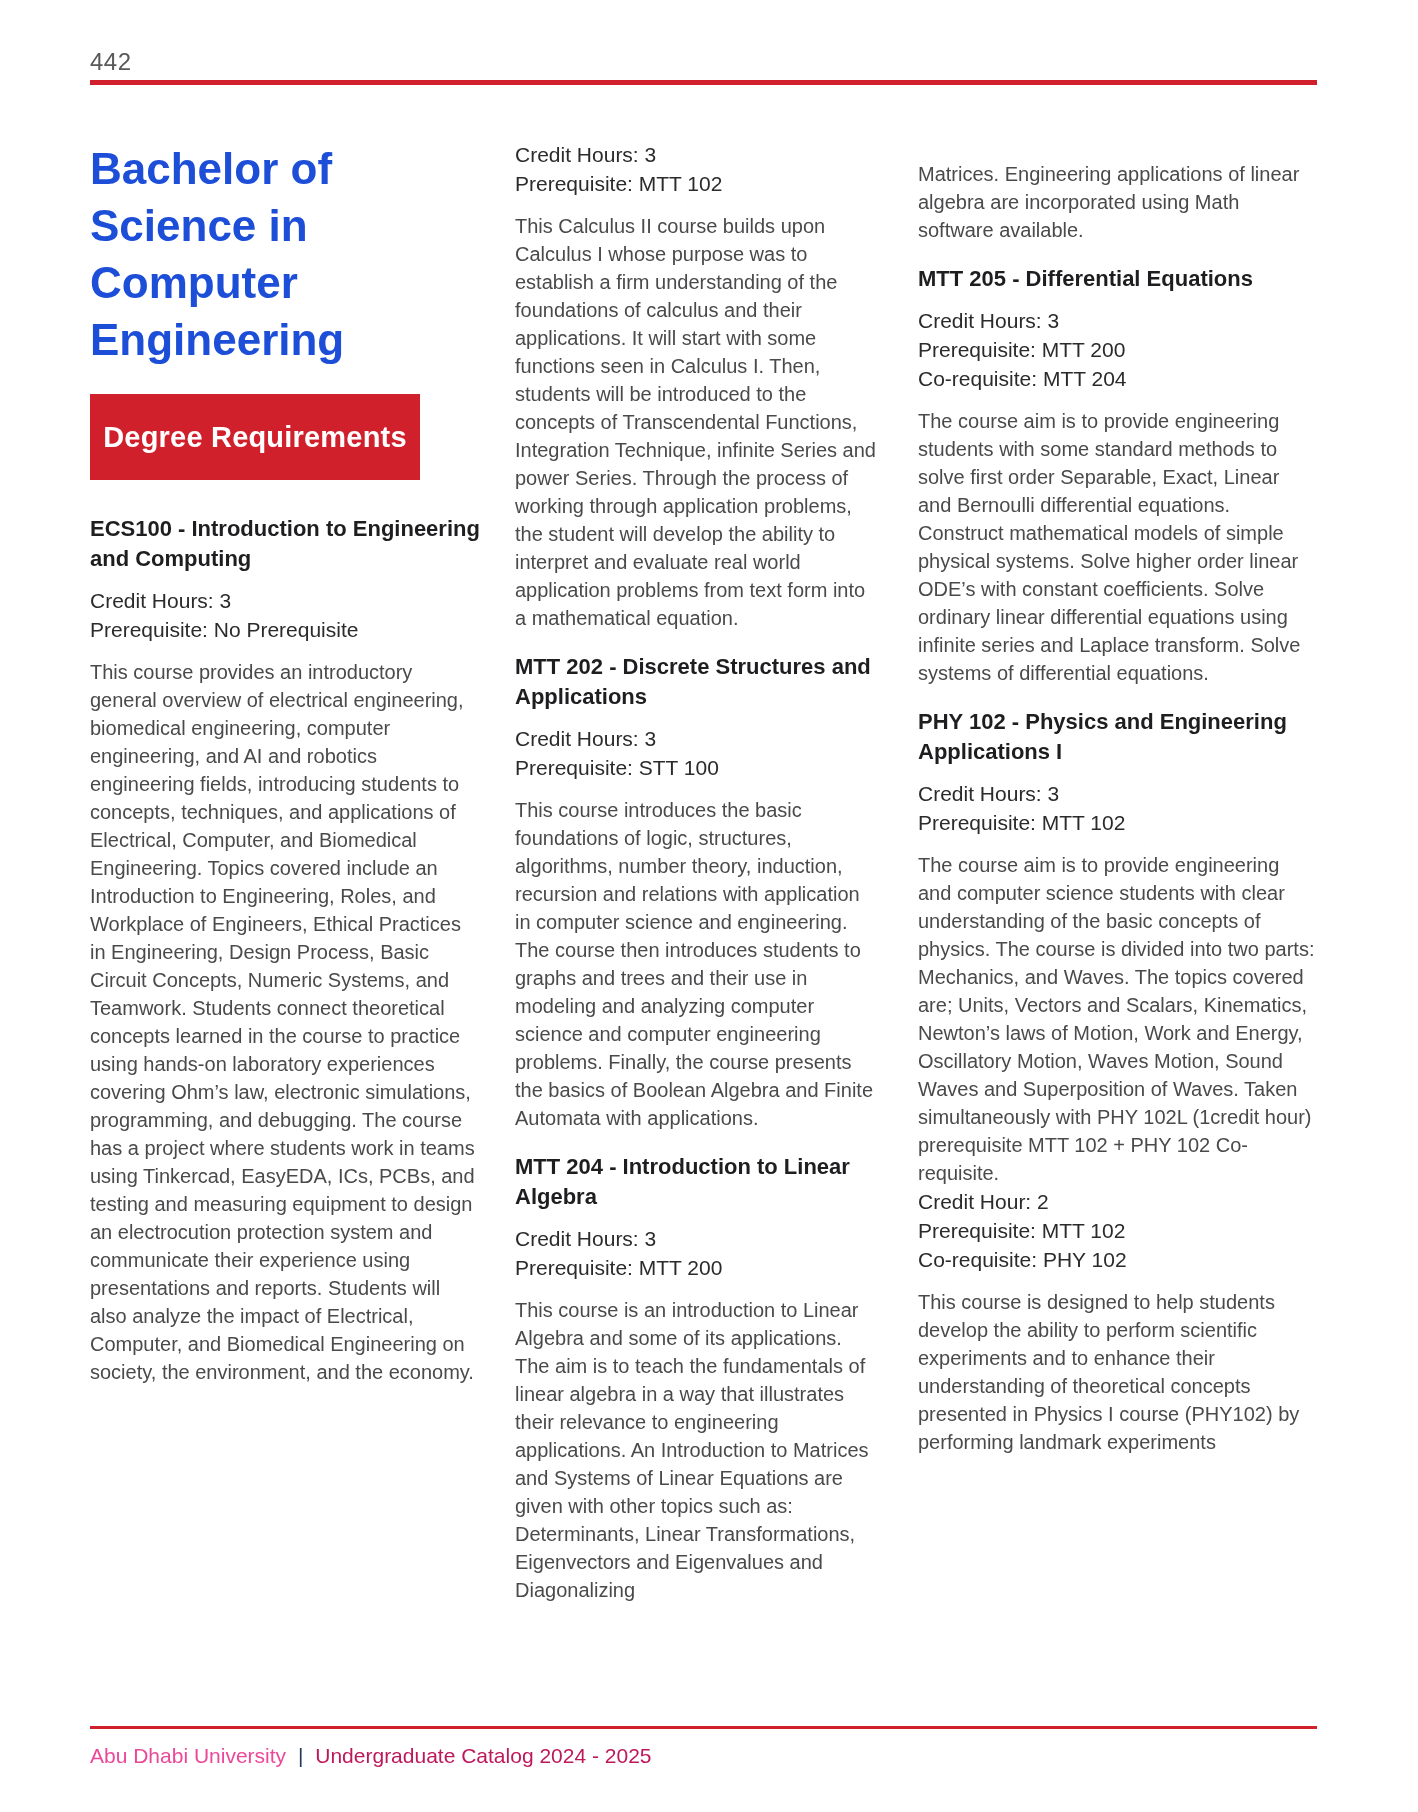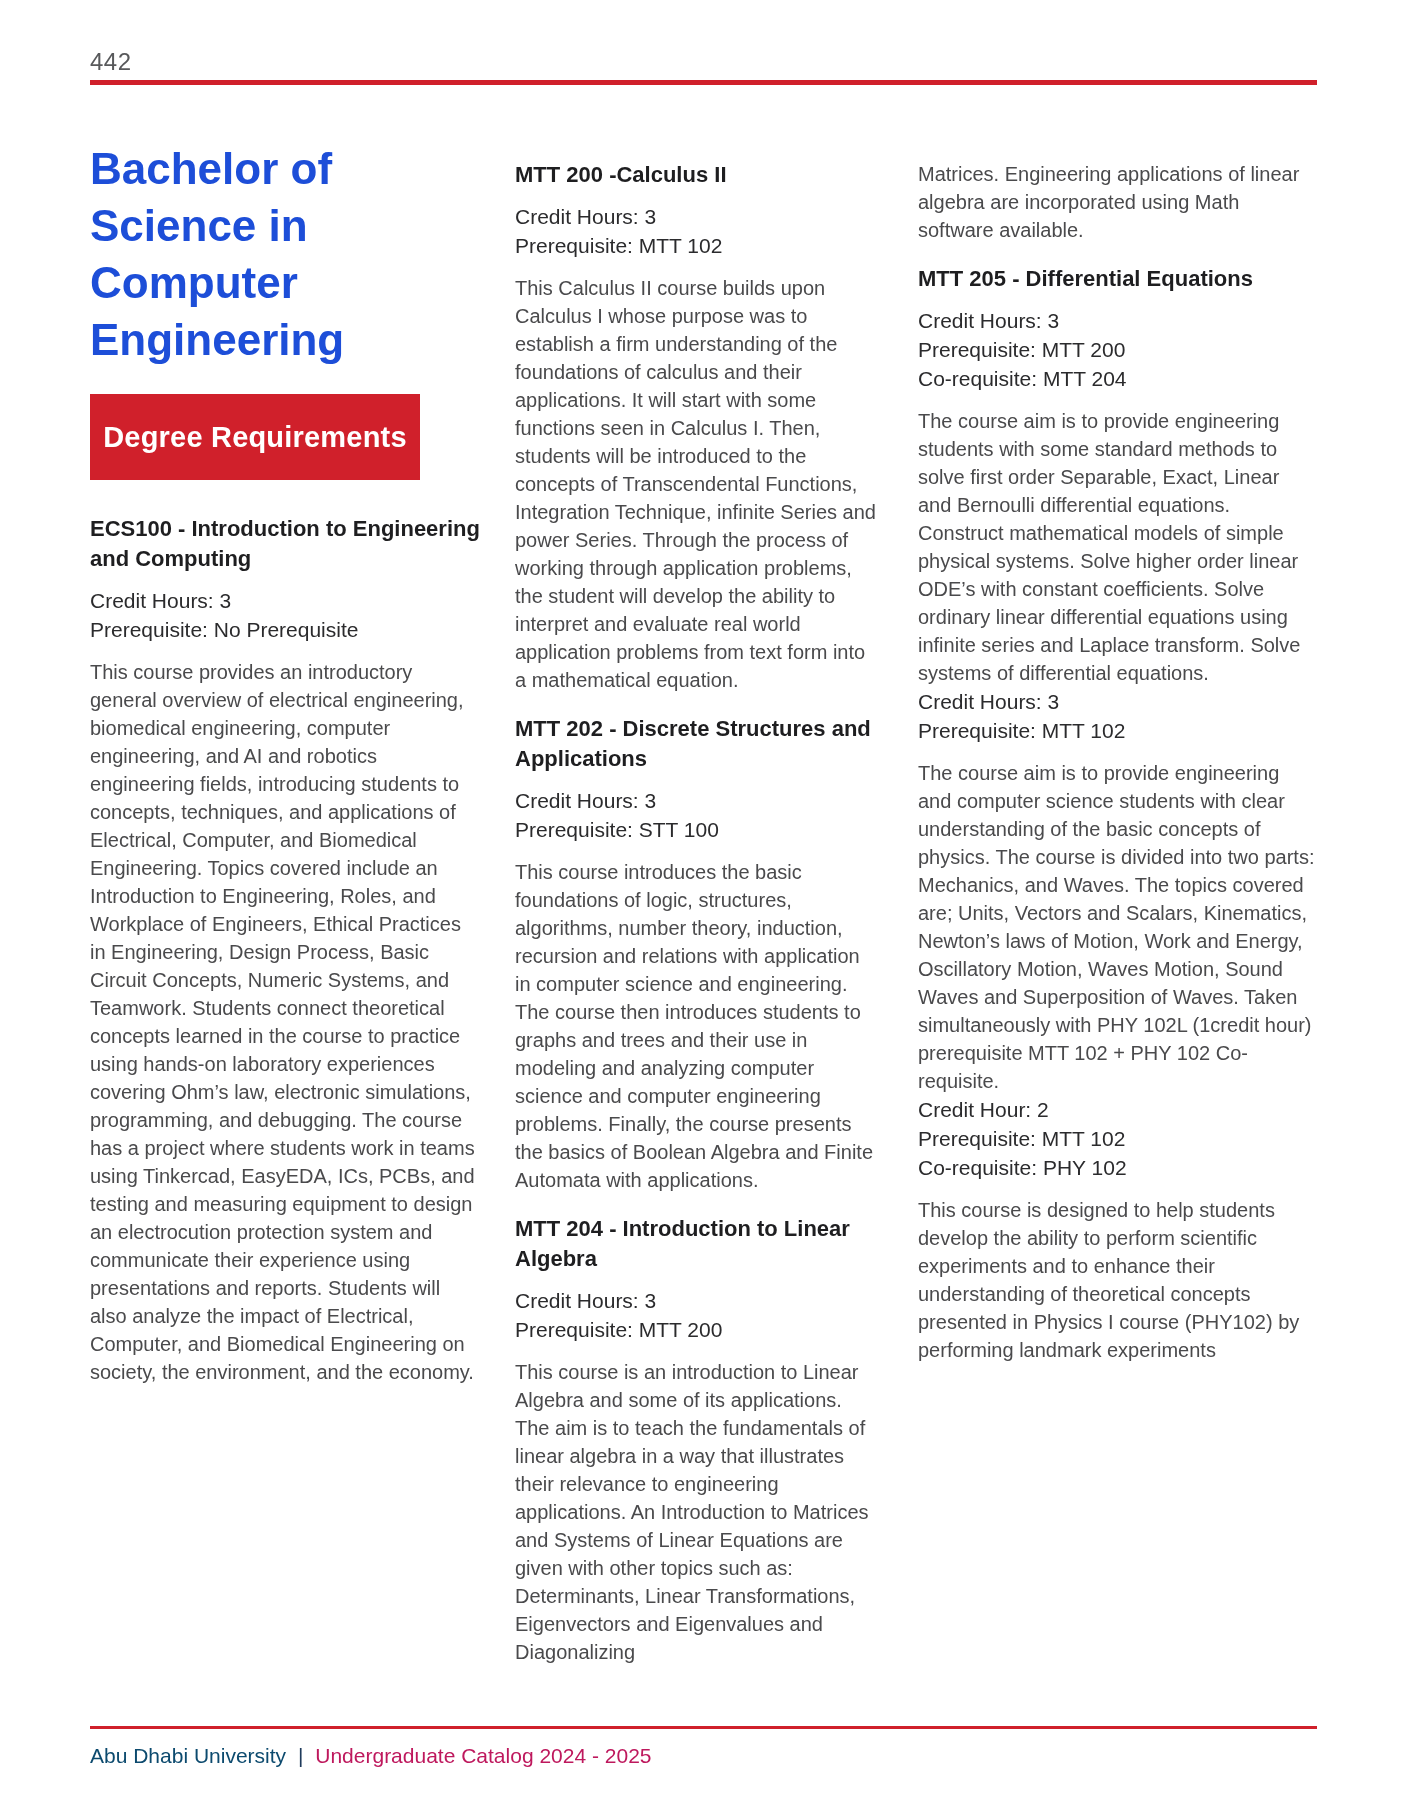--- a/index.html
+++ b/index.html
@@ -52,21 +52,21 @@
   .continuation{margin-top:20px;}
 
   .footer-rule{
     position:absolute;left:90px;top:1726px;
     width:1227px;height:3px;background:#D0202B;
   }
   .footer-text{
     position:absolute;left:90px;top:1742px;
     font-size:21px;line-height:28px;
   }
-  .footer-university{color:#0c4a6e;margin-top:8px;}
+  .footer-university{color:#ec4899;margin-top:8px;}
   .footer-separator{color:#1F3B5C;padding:0 6px;}
   .footer-catalog{color:#be185d;}
 </style>
 </head>
 <body>
 
 <div class="page">
 
   <div class="page-number">442</div>
   <div class="top-rule"></div>
@@ -83,21 +83,20 @@
       <div class="credits">
         <div class="credit-line">Credit Hours: 3</div>
         <div class="credit-line">Prerequisite: No Prerequisite</div>
       </div>
       <p class="desc">This course provides an introductory general overview of electrical engineering, biomedical engineering, computer engineering, and AI and robotics engineering fields, introducing students to concepts, techniques, and applications of Electrical, Computer, and Biomedical Engineering. Topics covered include an Introduction to Engineering, Roles, and Workplace of Engineers, Ethical Practices in Engineering, Design Process, Basic Circuit Concepts, Numeric Systems, and Teamwork. Students connect theoretical concepts learned in the course to practice using hands-on laboratory experiences covering Ohm’s law, electronic simulations, programming, and debugging. The course has a project where students work in teams using Tinkercad, EasyEDA, ICs, PCBs, and testing and measuring equipment to design an electrocution protection system and communicate their experience using presentations and reports. Students will also analyze the impact of Electrical, Computer, and Biomedical Engineering on society, the environment, and the economy.</p>
     </section>
   </div>
 
   <div class="column col-mid">
     <section class="course">
-      <h3>MTT 200 -Calculus II</h3>
       <div class="credits">
         <div class="credit-line">Credit Hours: 3</div>
         <div class="credit-line">Prerequisite: MTT 102</div>
       </div>
       <p class="desc">This Calculus II course builds upon Calculus I whose purpose was to establish a firm understanding of the foundations of calculus and their applications. It will start with some functions seen in Calculus I. Then, students will be introduced to the concepts of Transcendental Functions, Integration Technique, infinite Series and power Series. Through the process of working through application problems, the student will develop the ability to interpret and evaluate real world application problems from text form into a mathematical equation.</p>
     </section>
 
     <section class="course">
       <h3>MTT 202 - Discrete Structures and Applications</h3>
       <div class="credits">
@@ -124,20 +123,21 @@
       <h3>MTT 205 - Differential Equations</h3>
       <div class="credits">
         <div class="credit-line">Credit Hours: 3</div>
         <div class="credit-line">Prerequisite: MTT 200</div>
         <div class="credit-line">Co-requisite: MTT 204</div>
       </div>
       <p class="desc">The course aim is to provide engineering students with some standard methods to solve first order Separable, Exact, Linear and Bernoulli differential equations. Construct mathematical models of simple physical systems. Solve higher order linear ODE’s with constant coefficients. Solve ordinary linear differential equations using infinite series and Laplace transform. Solve systems of differential equations.</p>
     </section>
 
     <section class="course">
+      <h3>PHY 102 - Physics and Engineering Applications I</h3>
       <div class="credits">
         <div class="credit-line">Credit Hours: 3</div>
         <div class="credit-line">Prerequisite: MTT 102</div>
       </div>
       <p class="desc">The course aim is to provide engineering and computer science students with clear understanding of the basic concepts of physics. The course is divided into two parts: Mechanics, and Waves. The topics covered are; Units, Vectors and Scalars, Kinematics, Newton’s laws of Motion, Work and Energy, Oscillatory Motion, Waves Motion, Sound Waves and Superposition of Waves. Taken simultaneously with PHY 102L (1credit hour) prerequisite MTT 102 + PHY 102 Co-requisite.</p>
     </section>
 
     <section class="course">
       <div class="credits">
         <div class="credit-line">Credit Hour: 2</div>

